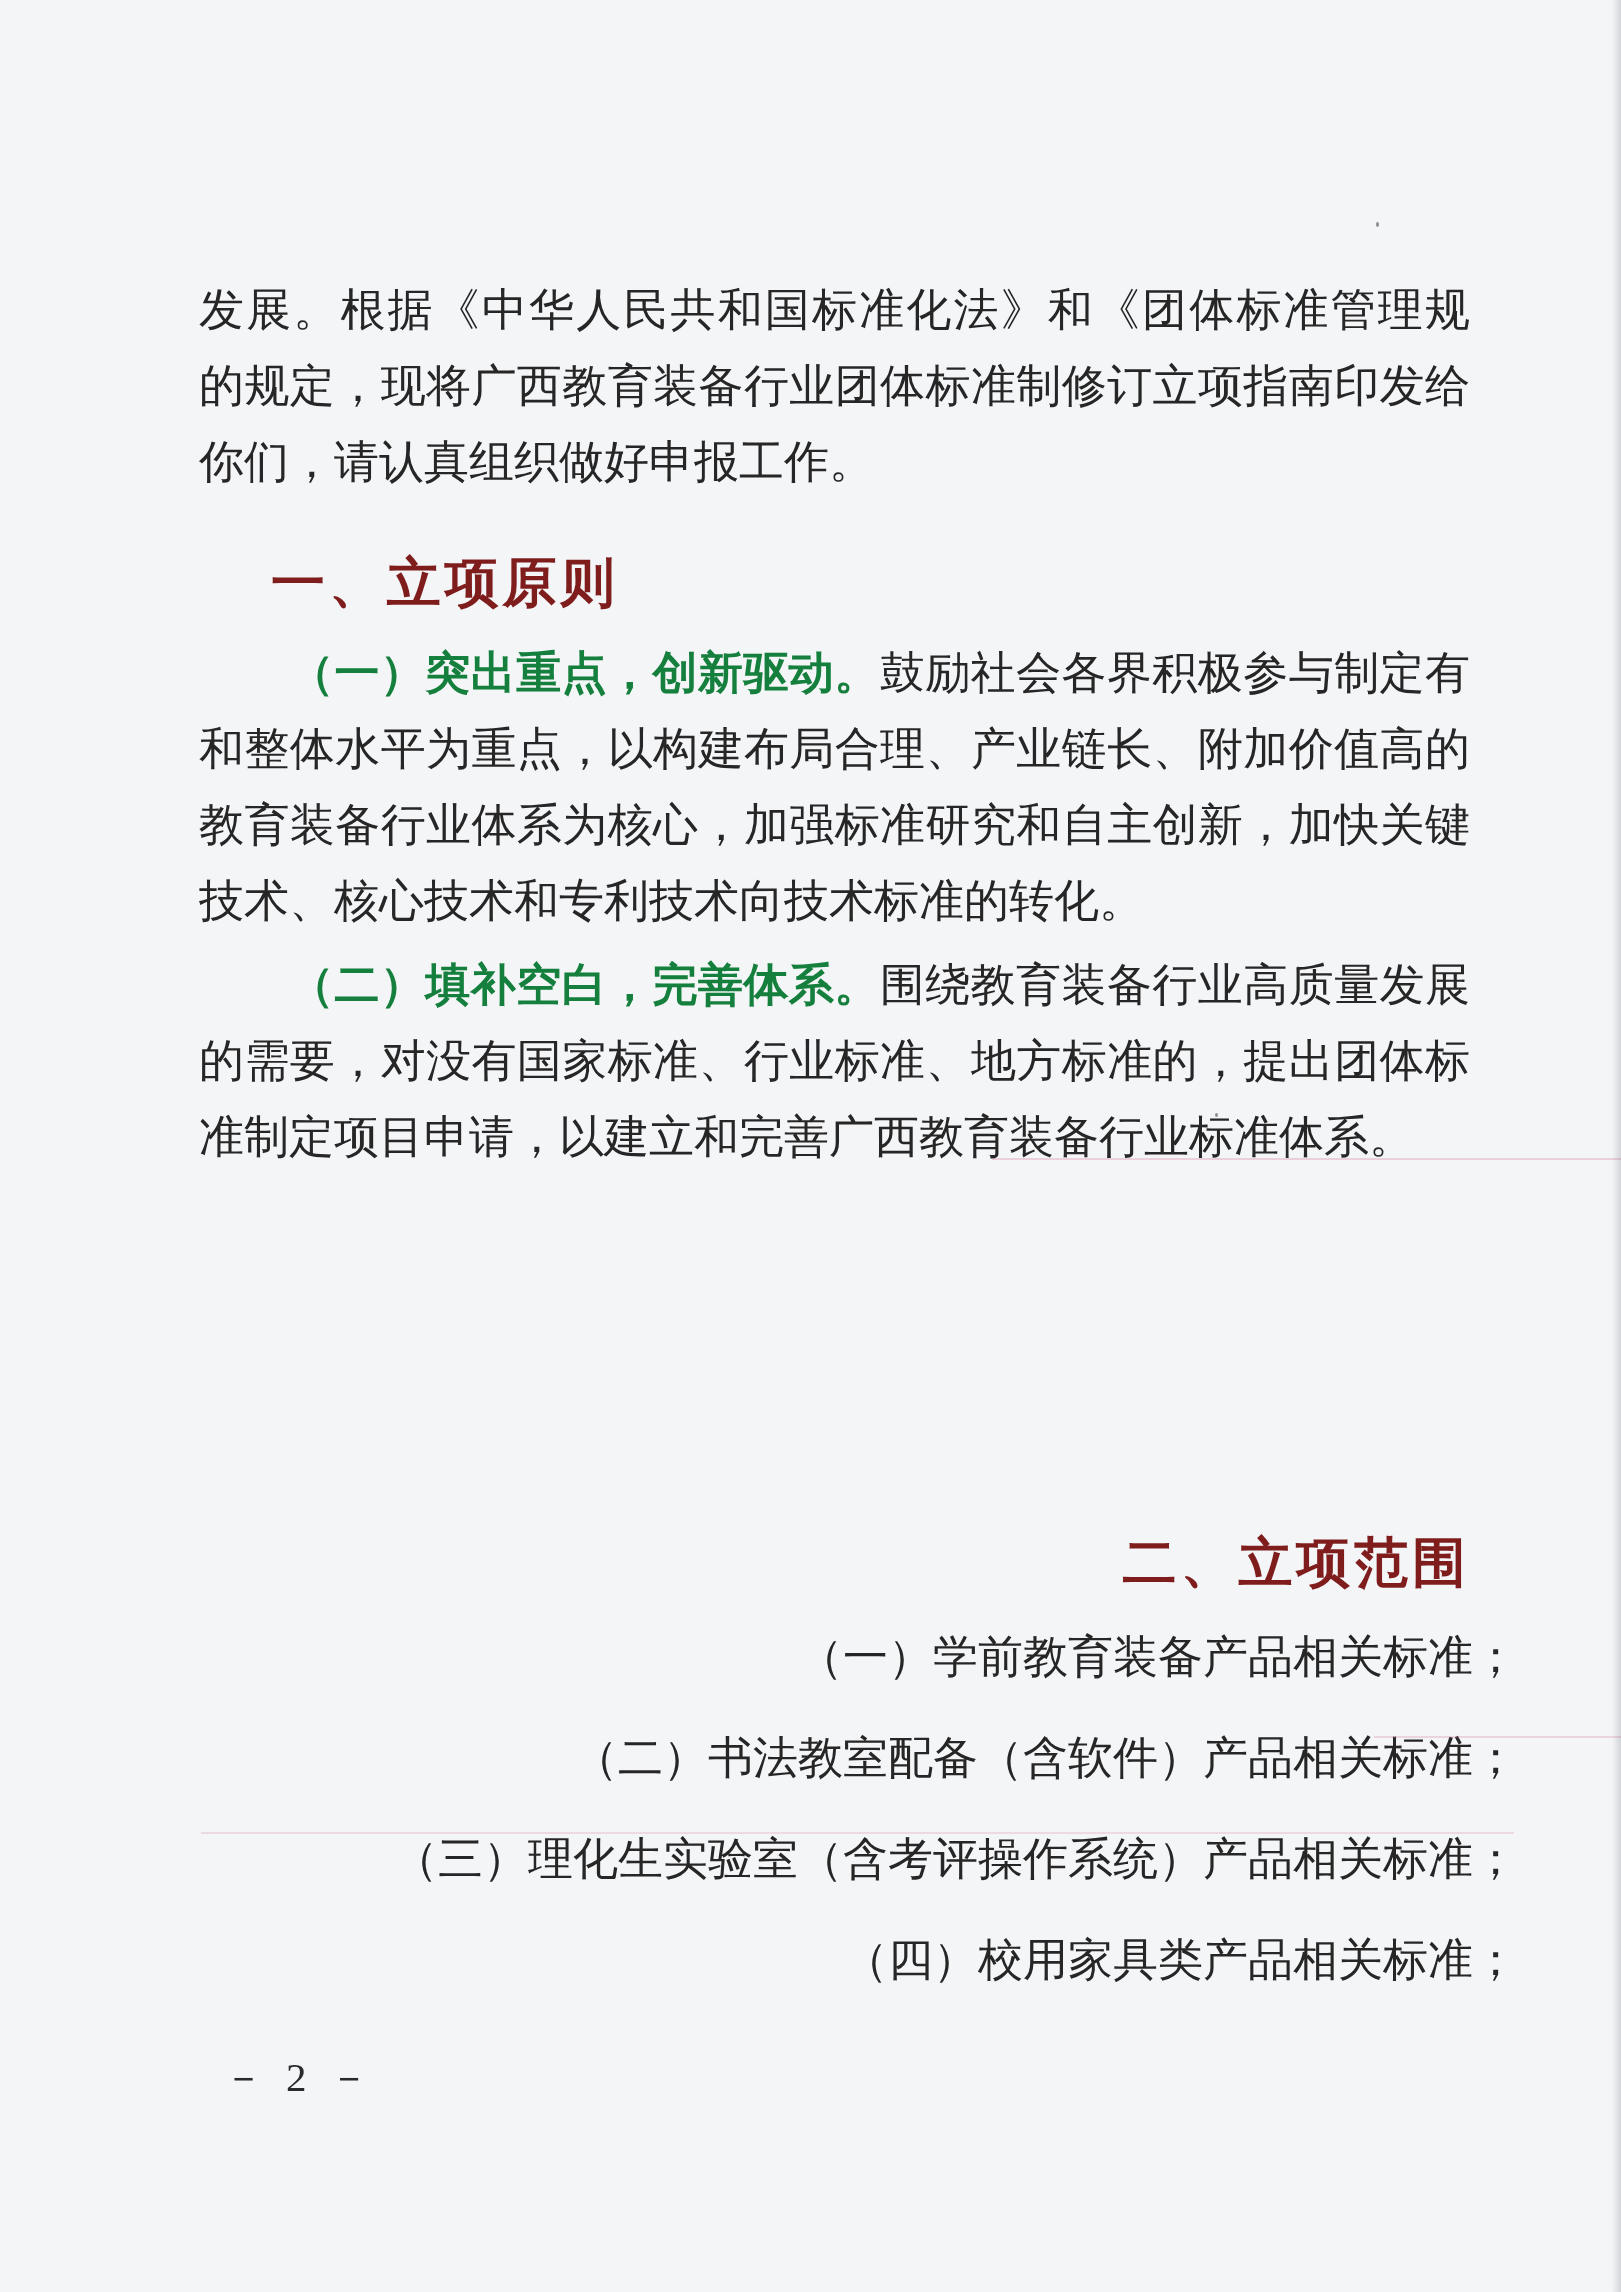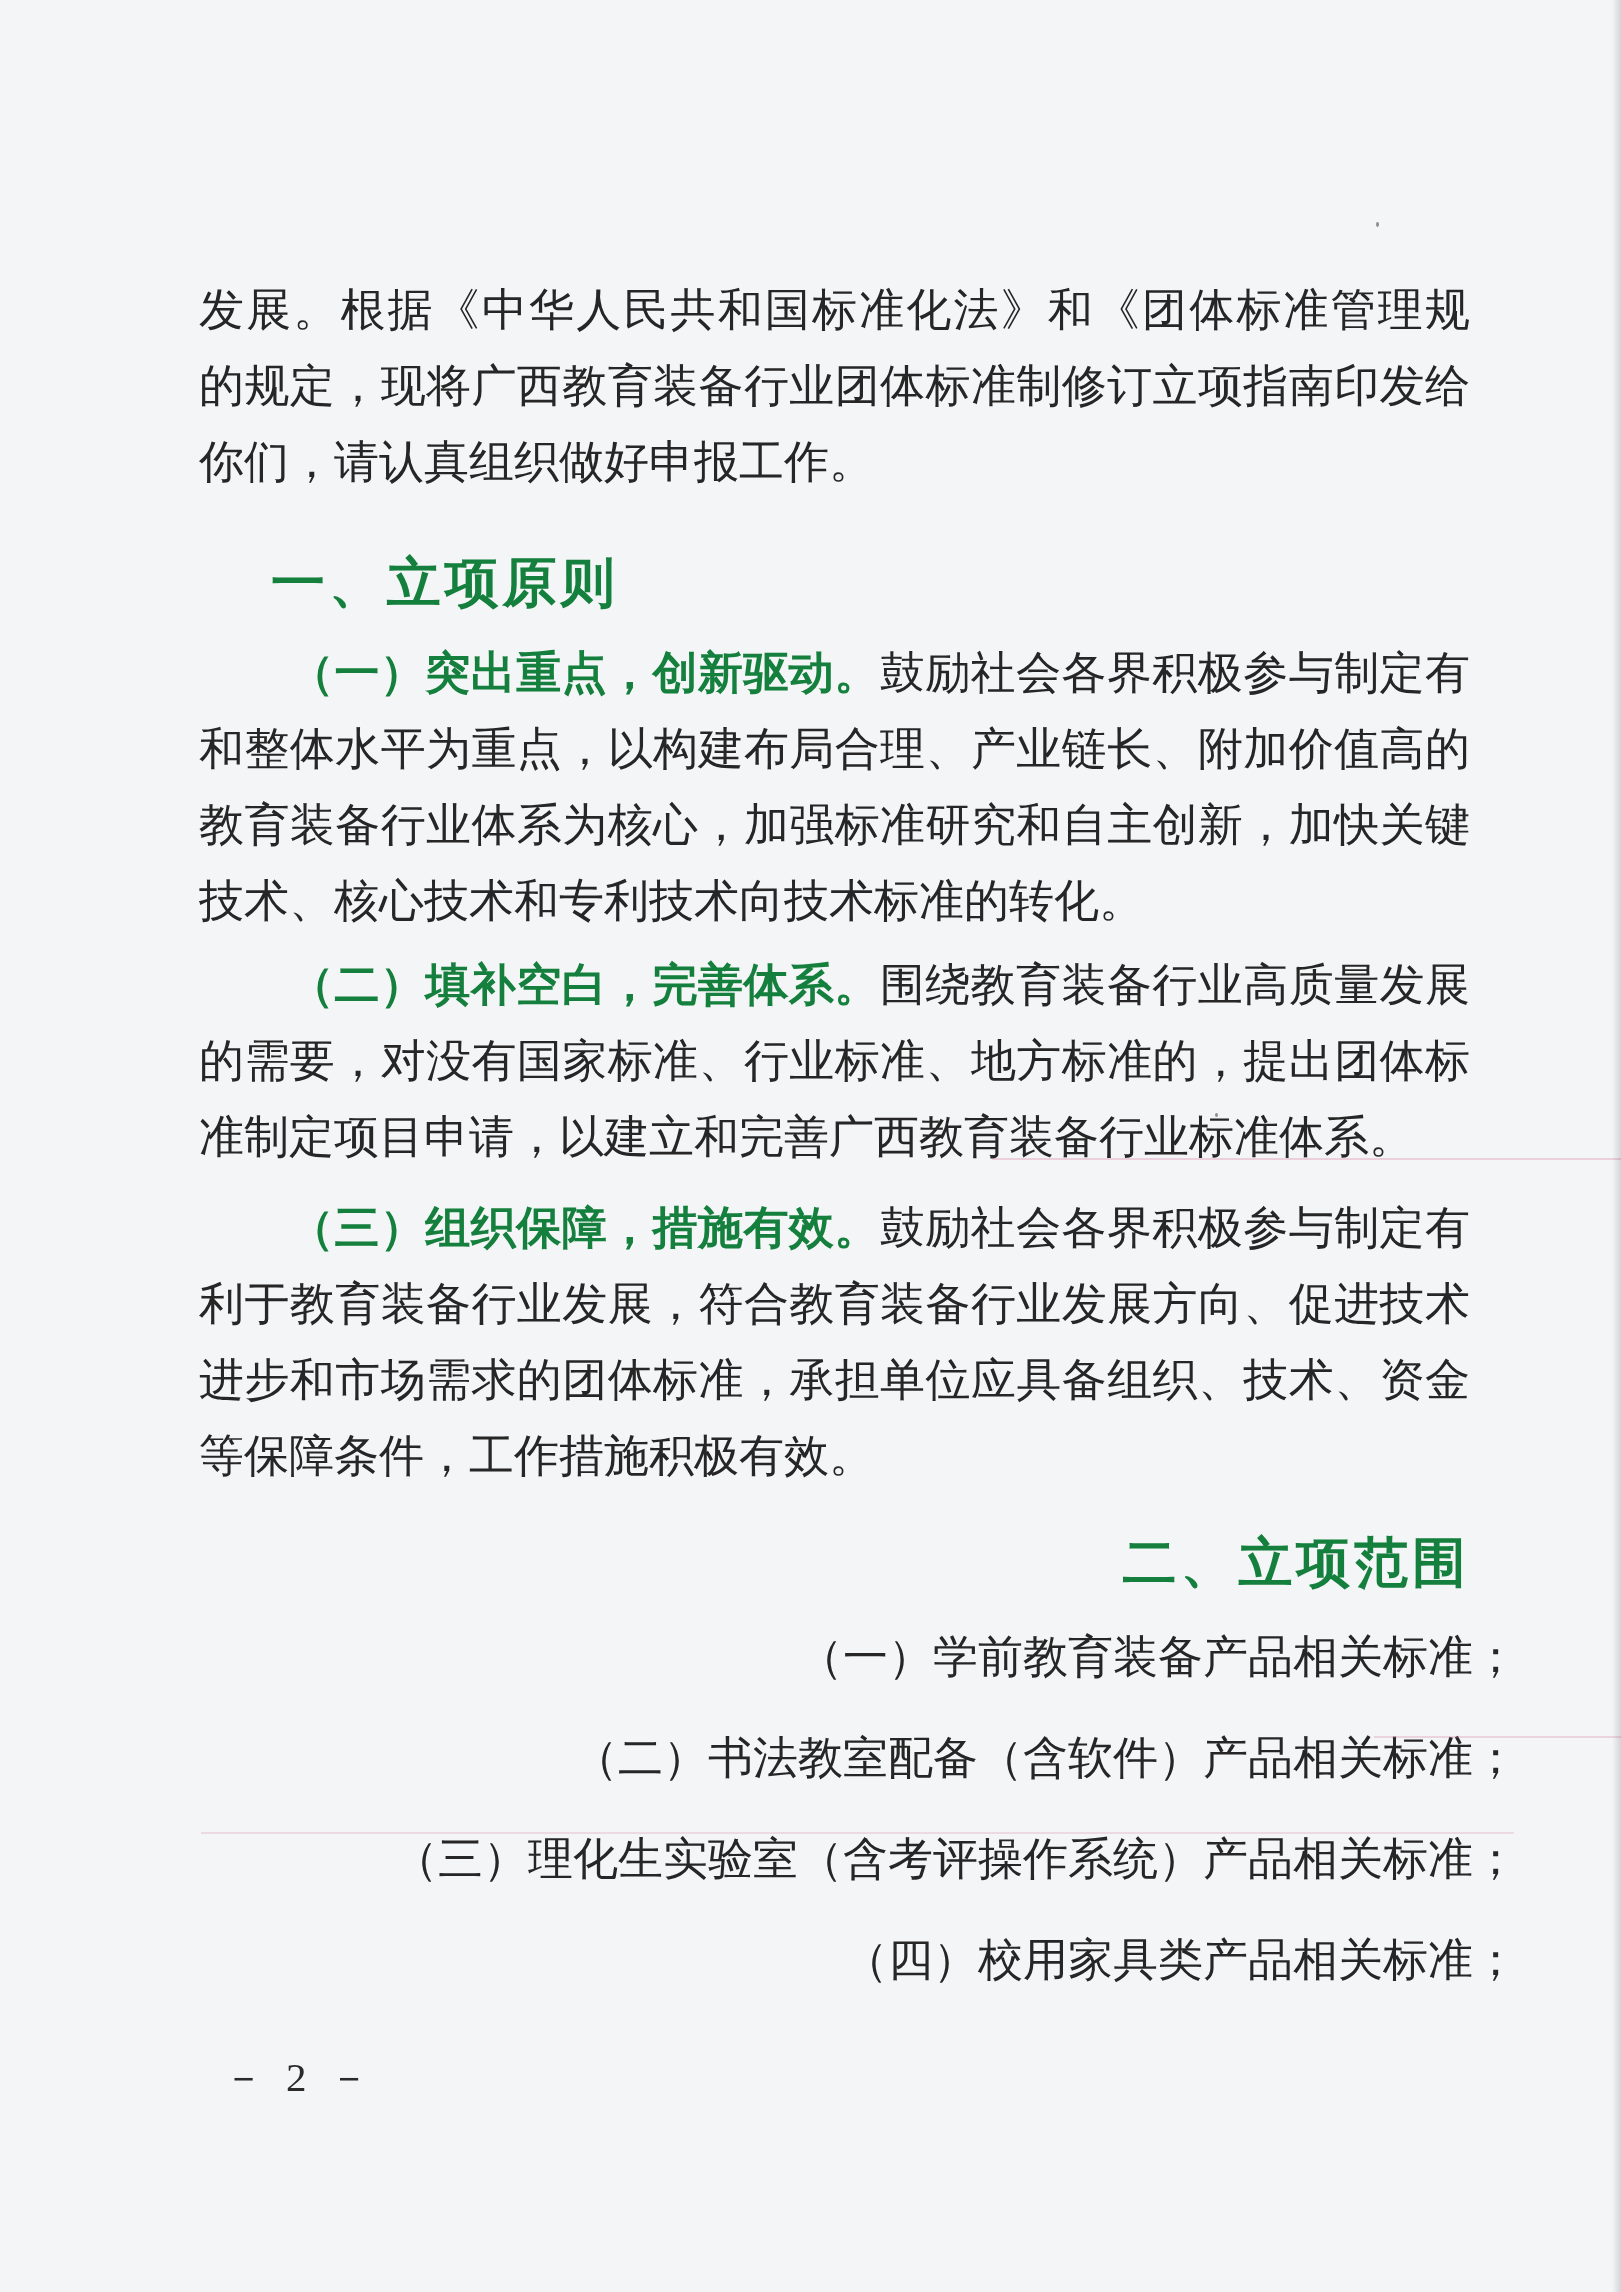--- a/index.html
+++ b/index.html
@@ -29,21 +29,21 @@
   .j { text-align: justify; text-align-last: justify; }
   .l { text-align: left; }
   .ind { text-indent: 90px; text-align: right; }
   .lead { font-weight: 700; color: #15803d; }
   .heading {
     position: absolute; left: 151px; width: 1319px;
     font-family: "Liberation Sans", sans-serif;
     font-weight: 700;
     font-size: 54px;
     line-height: 82px; height: 82px;
-    color: #15803d;
+    color: #7f1d1d;
     text-indent: 120px;
     letter-spacing: 3.9px;
   }
   .block-intro   { top: 272px; }
   .block-h1      { top: 541px; }
   .block-p1      { top: 635px; }
   .block-p2      { top: 947px; }
   .block-p3      { top: 1190px; }
   .block-h2      { top: 1521px; text-align: right; }
   .li1 { position: absolute; top: 1619px; }
@@ -87,26 +87,20 @@
     <div class="line j">教育装备行业体系为核心，加强标准研究和自主创新，加快关键</div>
     <div class="line l">技术、核心技术和专利技术向技术标准的转化。</div>
   </div>
 
   <div class="textcol block-p2">
     <div class="line j ind"><span class="lead">（二）填补空白，完善体系。</span><span>围绕教育装备行业高质量发展</span></div>
     <div class="line j">的需要，对没有国家标准、行业标准、地方标准的，提出团体标</div>
     <div class="line l">准制定项目申请，以建立和完善广西教育装备行业标准体系。</div>
   </div>
 
-  <div class="textcol block-p3">
-    <div class="line j ind"><span class="lead">（三）组织保障，措施有效。</span><span>鼓励社会各界积极参与制定有</span></div>
-    <div class="line j">利于教育装备行业发展，符合教育装备行业发展方向、促进技术</div>
-    <div class="line j">进步和市场需求的团体标准，承担单位应具备组织、技术、资金</div>
-    <div class="line l">等保障条件，工作措施积极有效。</div>
-  </div>
 
   <div class="heading block-h2">二、立项范围</div>
 
   <div class="textcol li1">
     <div class="line l ind list-line">（一）学前教育装备产品相关标准；</div>
   </div>
   <div class="textcol li2">
     <div class="line l ind list-line">（二）书法教室配备（含软件）产品相关标准；</div>
   </div>
   <div class="textcol li3">

